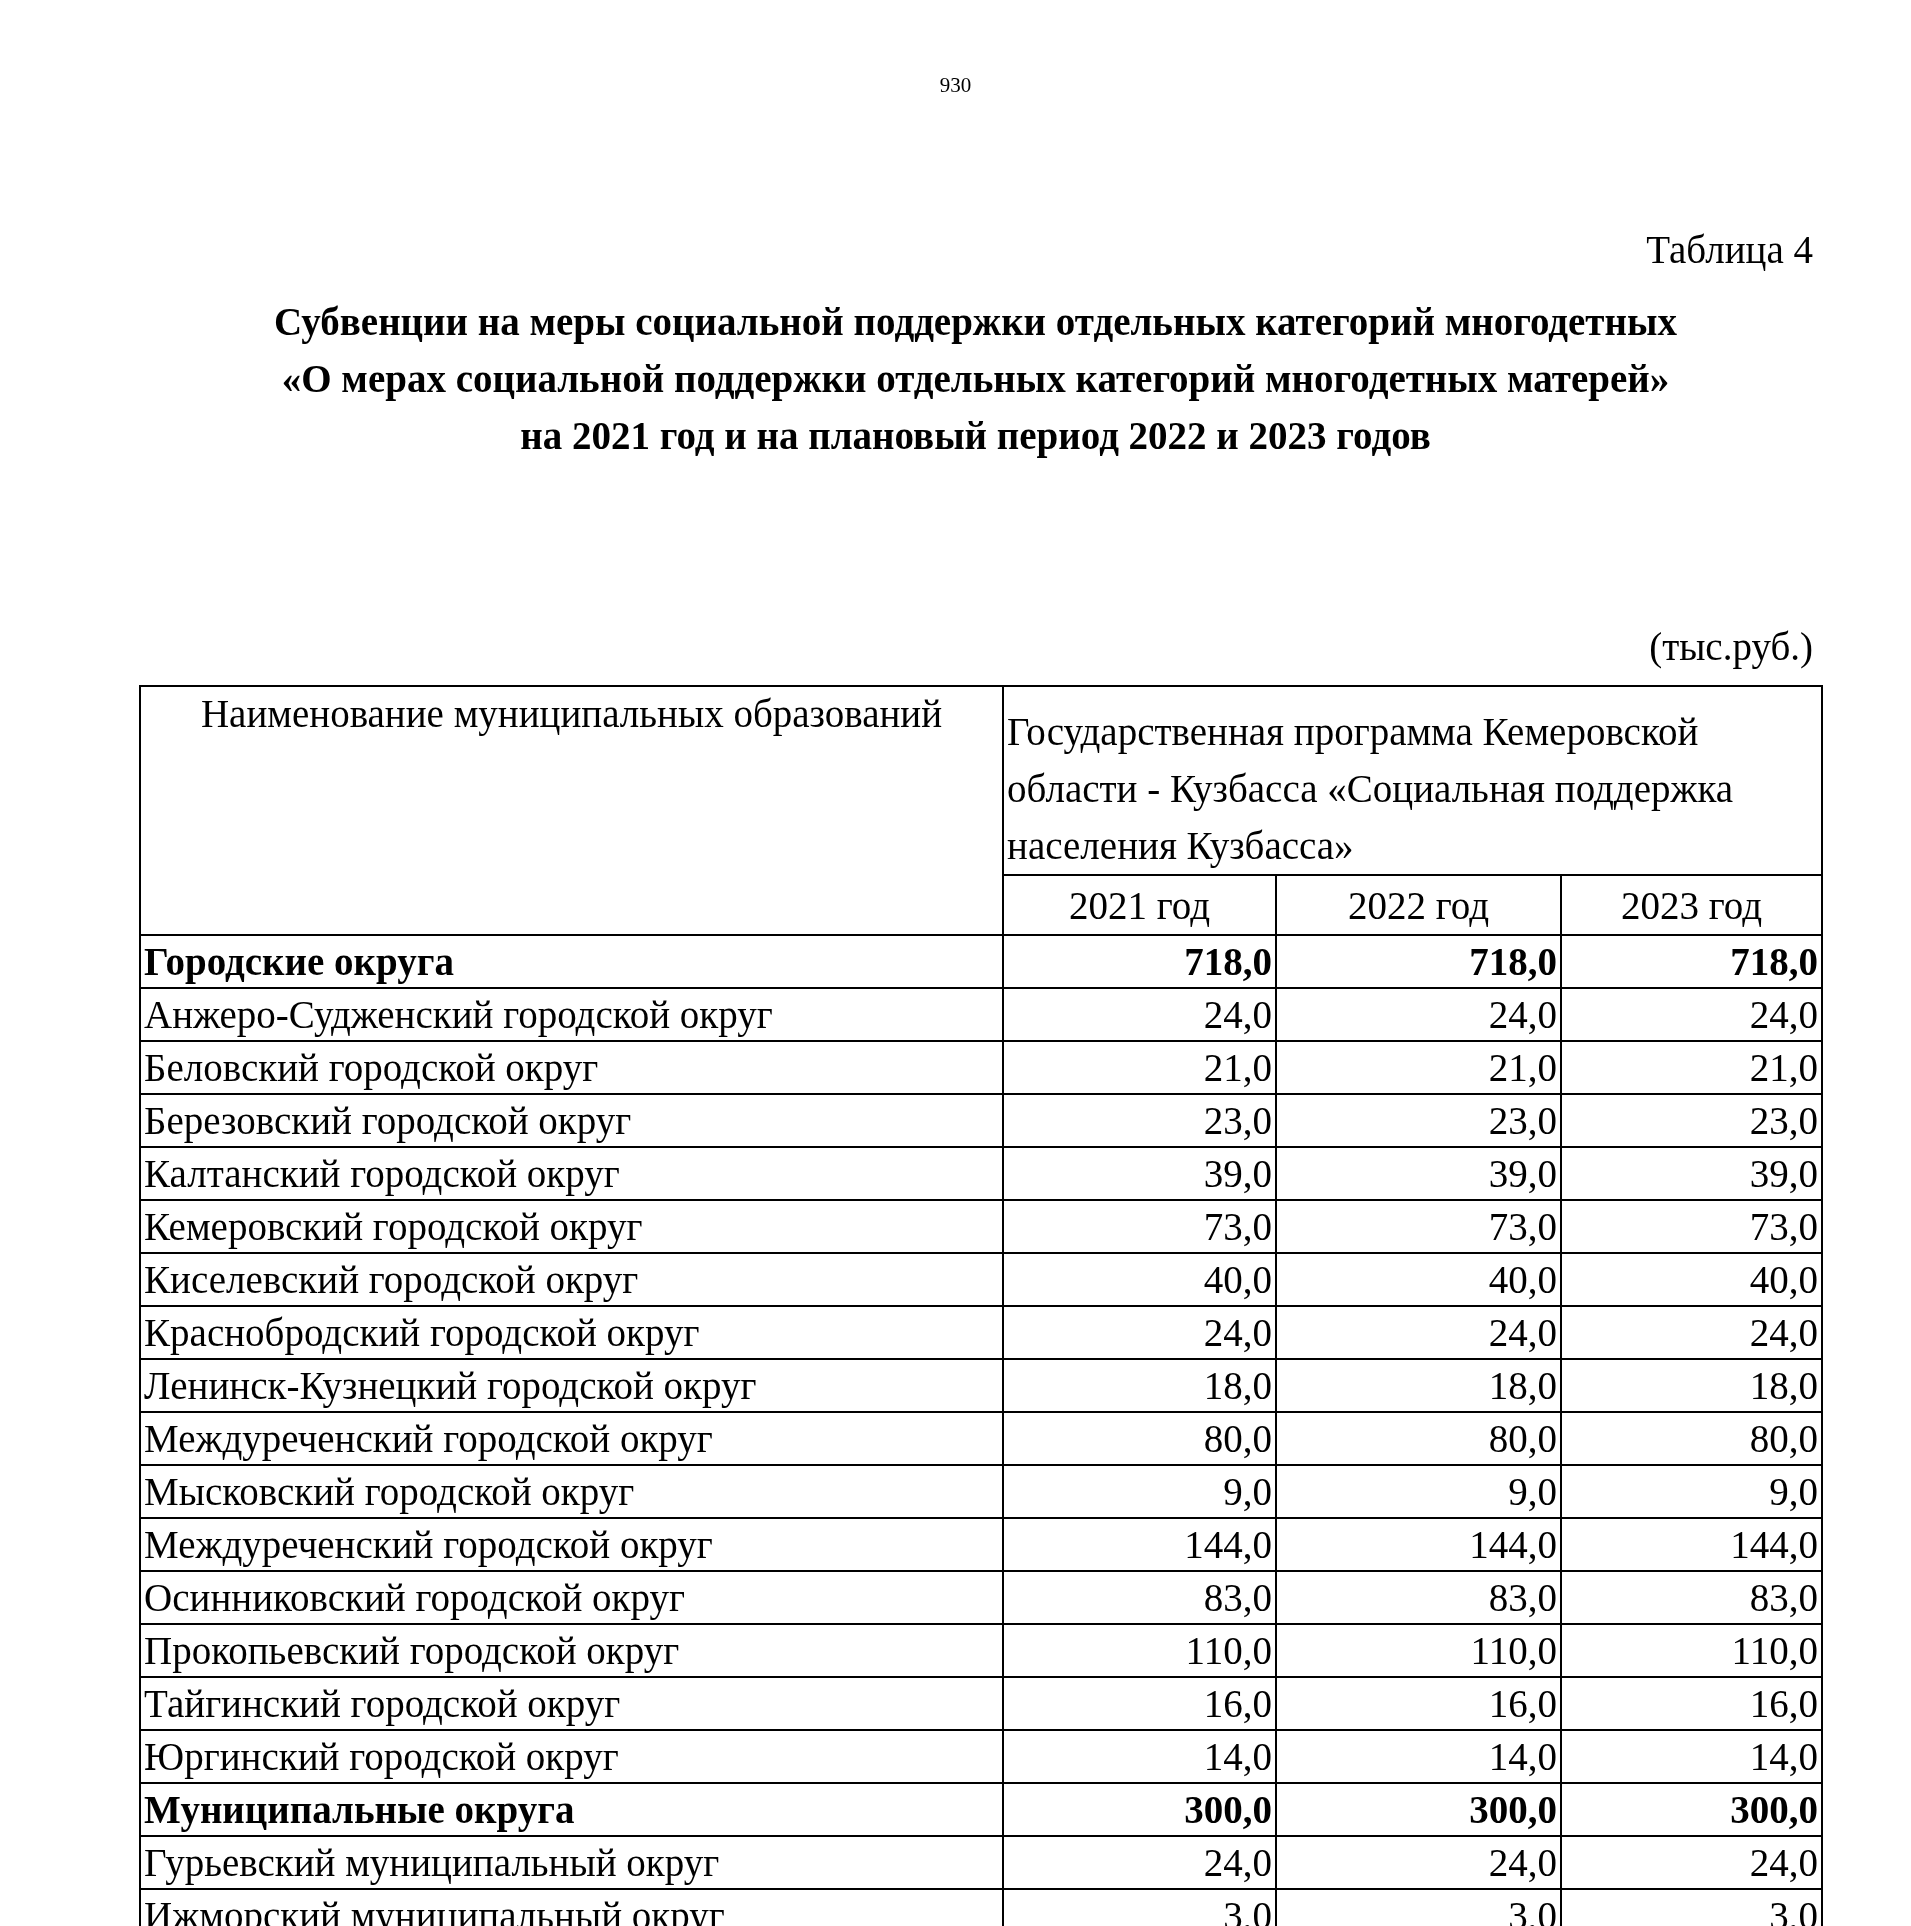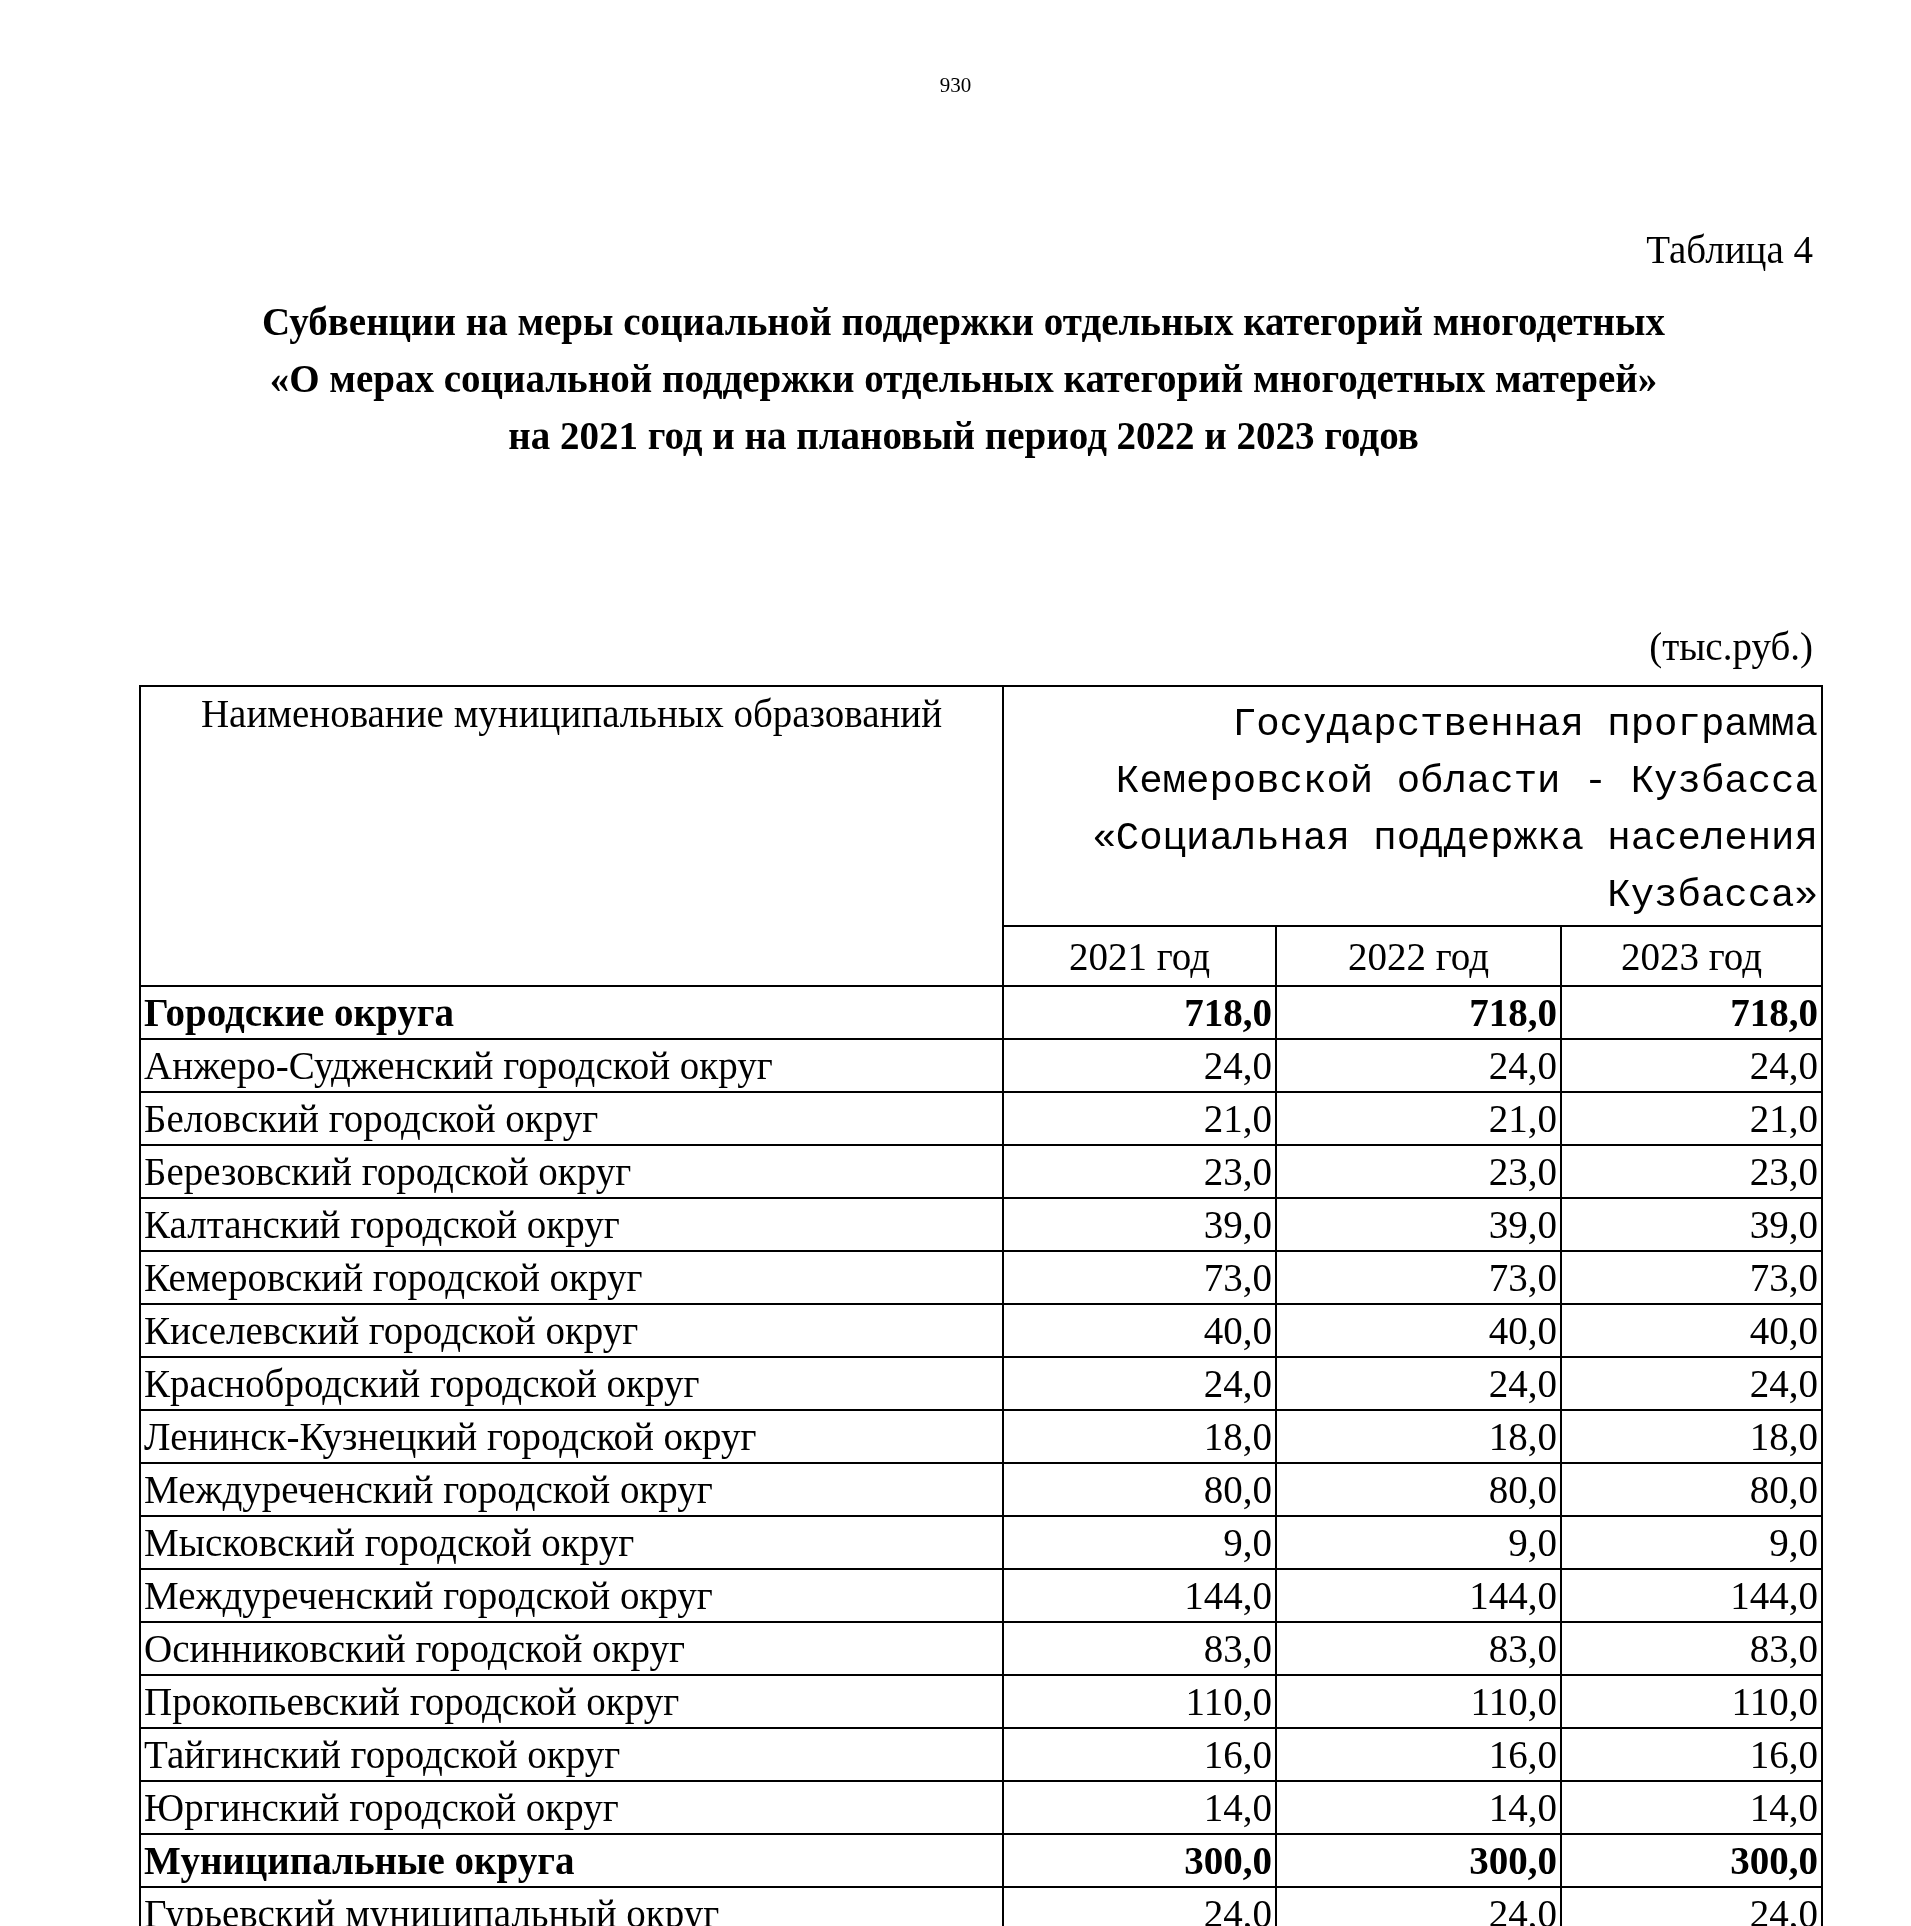--- a/index.html
+++ b/index.html
@@ -1,31 +1,31 @@
 <!DOCTYPE html>
 <html style="font-size:6.2px"><head>
 <meta charset="utf-8">
 <style>
   html, body { margin: 0; padding: 0; background: #ffffff; }
   body { width: 1911px; height: 2703px; position: relative; overflow: hidden;
          font-family: "Liberation Serif", "DejaVu Serif", serif; color: #000; }
   .page-num { position: absolute; top: 73px; left: 0; width: 100%; text-align: center; font-size: 21px; }
   .table-label { position: absolute; top: 185px; right: 98px; font-size: 39px; margin-top: 42px; }
-  .title { position: absolute; top: 293px; left: 116px; width: 1695px; text-align: center;
+  .title { position: absolute; top: 293px; left: 128px; width: 1695px; text-align: center;
            font-weight: bold; font-size: 39px; line-height: 57px; }
   .units { position: absolute; top: 624px; right: 98px; font-size: 39px; }
   table { position: absolute; left: 139px; top: 685px; width: 1682px;
           border-collapse: collapse; table-layout: fixed; font-size: 39px; }
   td, th { border: 2.7px solid #000; padding: 0 3.1px; font-weight: normal; }
   col.c-name { width: 863px; }
   col.c-y { width: 273px; }
   col.c-y2 { width: 285px; }
   col.c-y3 { width: 261px; }
   th.h-name { vertical-align: top; text-align: center; padding-top: 3.9px; height: 216px; }
-  th.h-prog { vertical-align: top; text-align: right; line-height: 57px; padding-top: 10px; font-family: Liberation Mono, monospace; }
+  th.h-prog { vertical-align: top; text-align: left; line-height: 57px; padding-top: 16px; }
   th.h-year { height: 58px; text-align: center; vertical-align: middle; }
   td { height: 51px; line-height: 51px; white-space: nowrap; overflow: hidden; }
   td.num { text-align: right; }
   tr.group td { font-weight: bold; }
 </style>
 </head>
 <body>
 
 <div class="page-num">930</div>
 <div class="table-label">Таблица 4</div>

